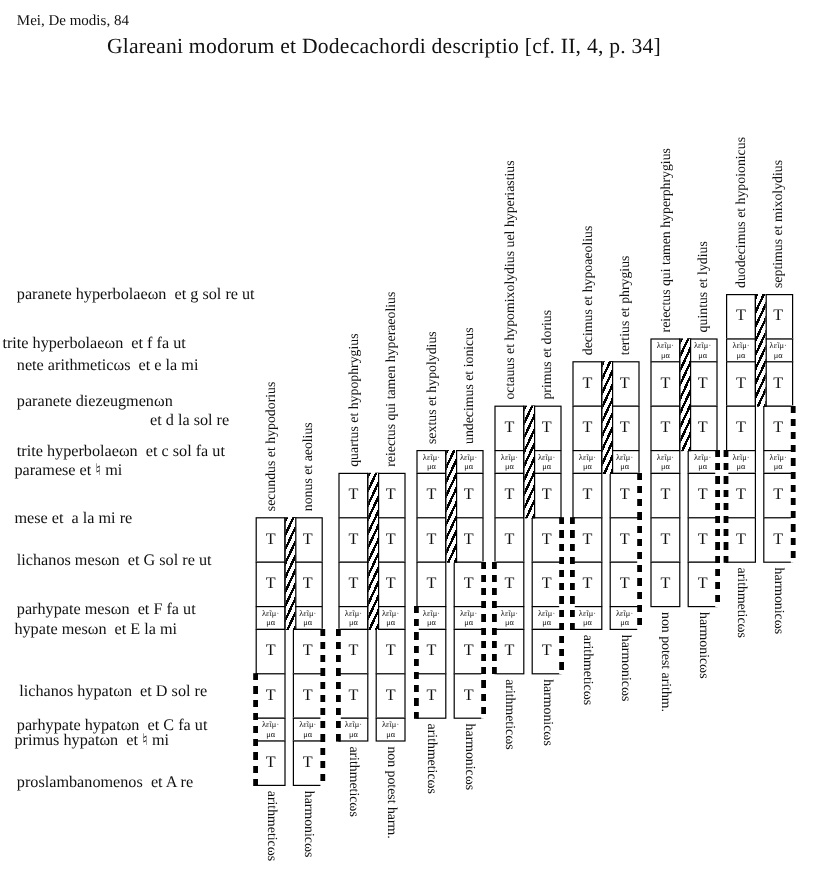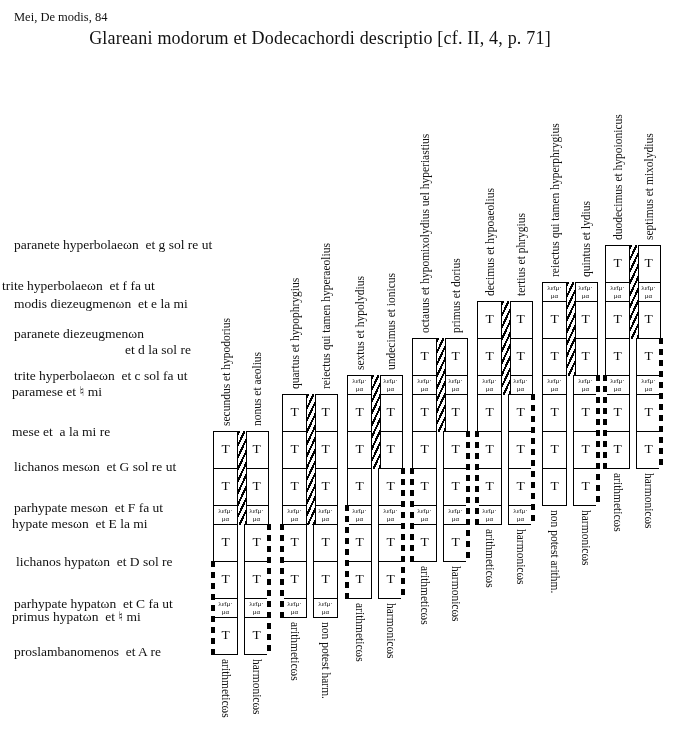--- a/index.html
+++ b/index.html
@@ -18,34 +18,34 @@
   .cell.tone{font-size:13.5px;}
   .cell.tone span{display:block;}
   .cell.leimma{font-size:7px;line-height:7.5px;padding-top:2px;}
   .hatch-mid{position:absolute;background:repeating-linear-gradient(115deg,#000 0 2px,#fff 2px 5px);border-left:1px solid #000;border-right:1px solid #000;}
   .dash-strip{position:absolute;width:4px;background:repeating-linear-gradient(to bottom,#000 0 6px,#fff 6px 11px);}
 </style>
 </head>
 <body>
 
 <div id="source-note">Mei, De modis, 84</div>
-<div id="title">Glareani modorum et Dodecachordi descriptio [cf. II, 4, p. 71]</div>
+<div id="title">Glareani modorum et Dodecachordi descriptio [cf. II, 4, p. 34]</div>
 <div id="diagram">
     <div class="row-label" style="left: 14px; top: 237px;">paranete hyperbolaeωn  et g sol re ut</div>
     <div class="row-label" style="left: 2px; top: 278px;">trite hyperbolaeωn  et f fa ut</div>
-    <div class="row-label" style="left: 14px; top: 296px;">modis diezeugmenωn  et e la mi</div>
+    <div class="row-label" style="left: 14px; top: 296px;">nete arithmeticωs  et e la mi</div>
     <div class="row-label" style="left: 14px; top: 326px;">paranete diezeugmenωn</div>
     <div class="row-label" style="left: 125px; top: 342px;">et d la sol re</div>
     <div class="row-label" style="left: 14px; top: 368px;">trite hyperbolaeωn  et c sol fa ut</div>
     <div class="row-label" style="left: 12px; top: 384px;">paramese et ♮ mi</div>
     <div class="row-label" style="left: 12px; top: 424px;">mese et  a la mi re</div>
     <div class="row-label" style="left: 14px; top: 459px; text-align: right;">lichanos mesωn  et G sol re ut</div>
     <div class="row-label" style="left: 14px; top: 500px;">parhypate mesωn  et F fa ut</div>
     <div class="row-label" style="left: 12px; top: 516px;">hypate mesωn  et E la mi</div>
-    <div class="row-label" style="left: 16px; top: 554px;">lichanos hypatωn  et D sol re</div>
+    <div class="row-label" style="left: 16px; top: 568px;">lichanos hypatωn  et D sol re</div>
     <div class="row-label" style="left: 14px; top: 596px;">parhypate hypatωn  et C fa ut</div>
     <div class="row-label" style="left: 12px; top: 609px;">primus hypatωn  et ♮ mi</div>
     <div class="row-label" style="left: 14px; top: 644px;">proslambanomenos  et A re</div>
     <div class="pair" style="left: 213px; top: 431px; width: 56px; height: 224px;">
       <div class="cell tone" style="left: 0px; top: 0px; width: 25px; height: 38px;">
         <span style="margin-top:9px">T</span>
       </div>
       <div class="cell tone" style="left: 0px; top: 37px; width: 25px; height: 38px;">
         <span style="margin-top:9px">T</span>
       </div>

